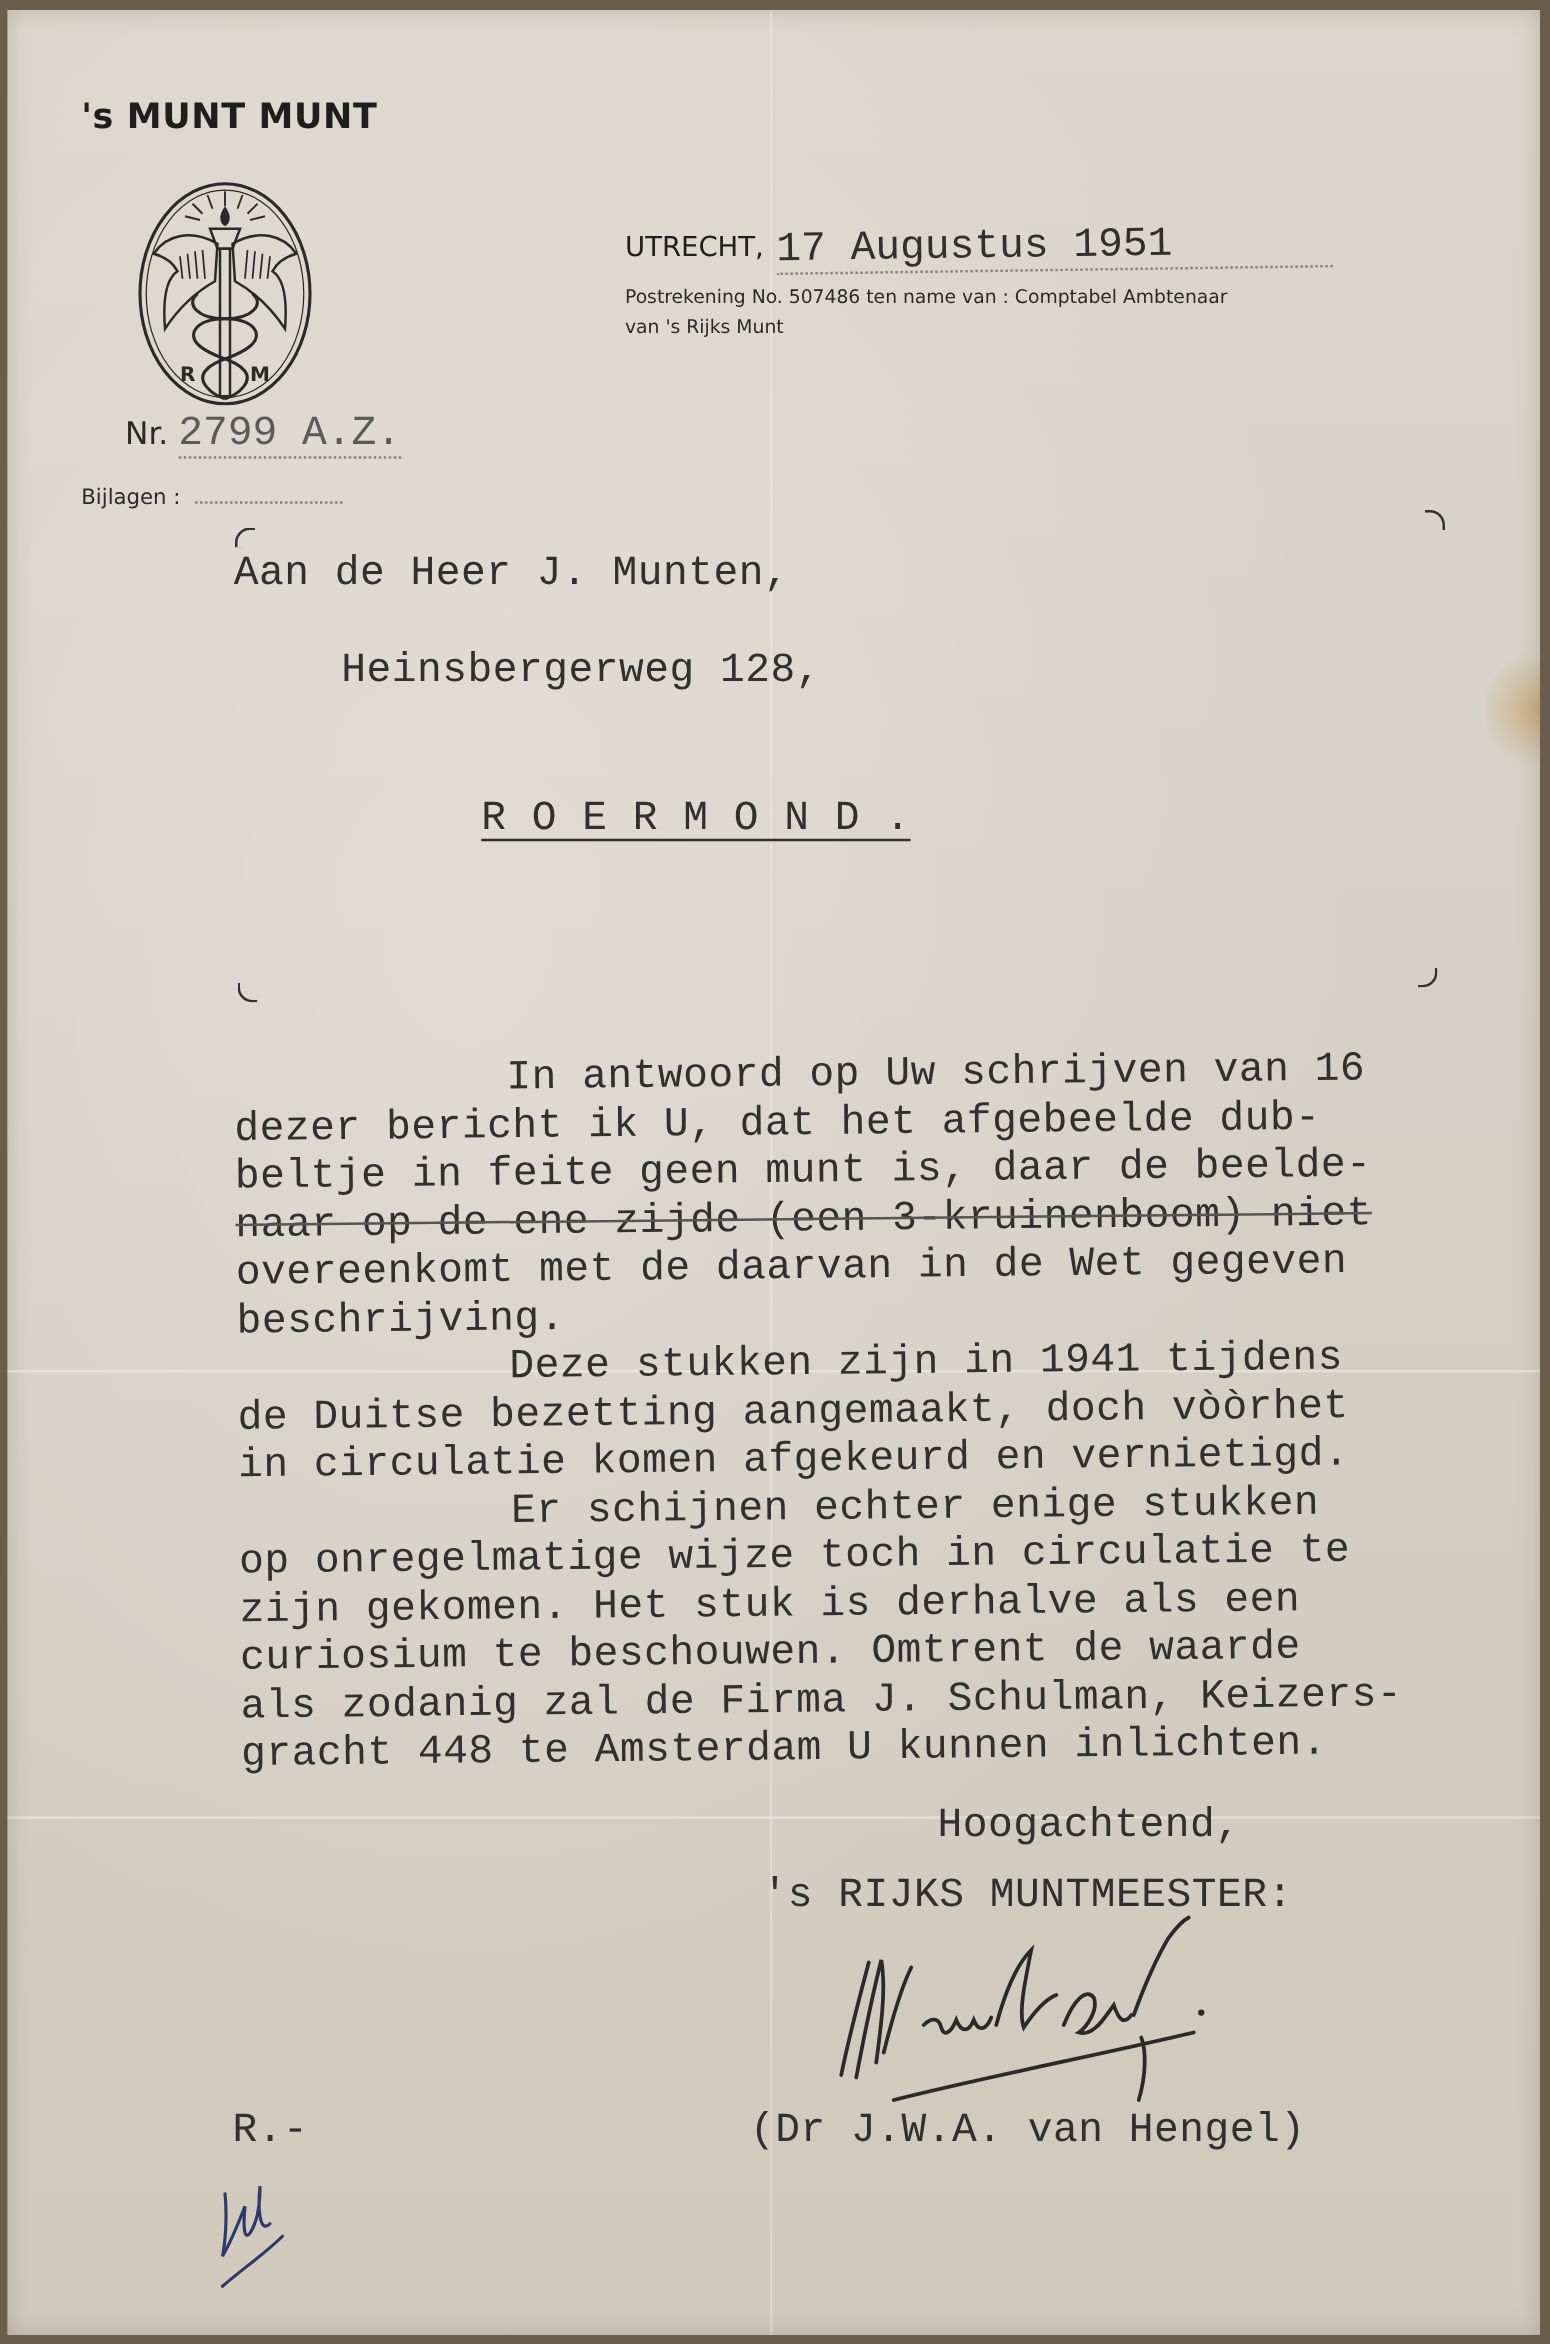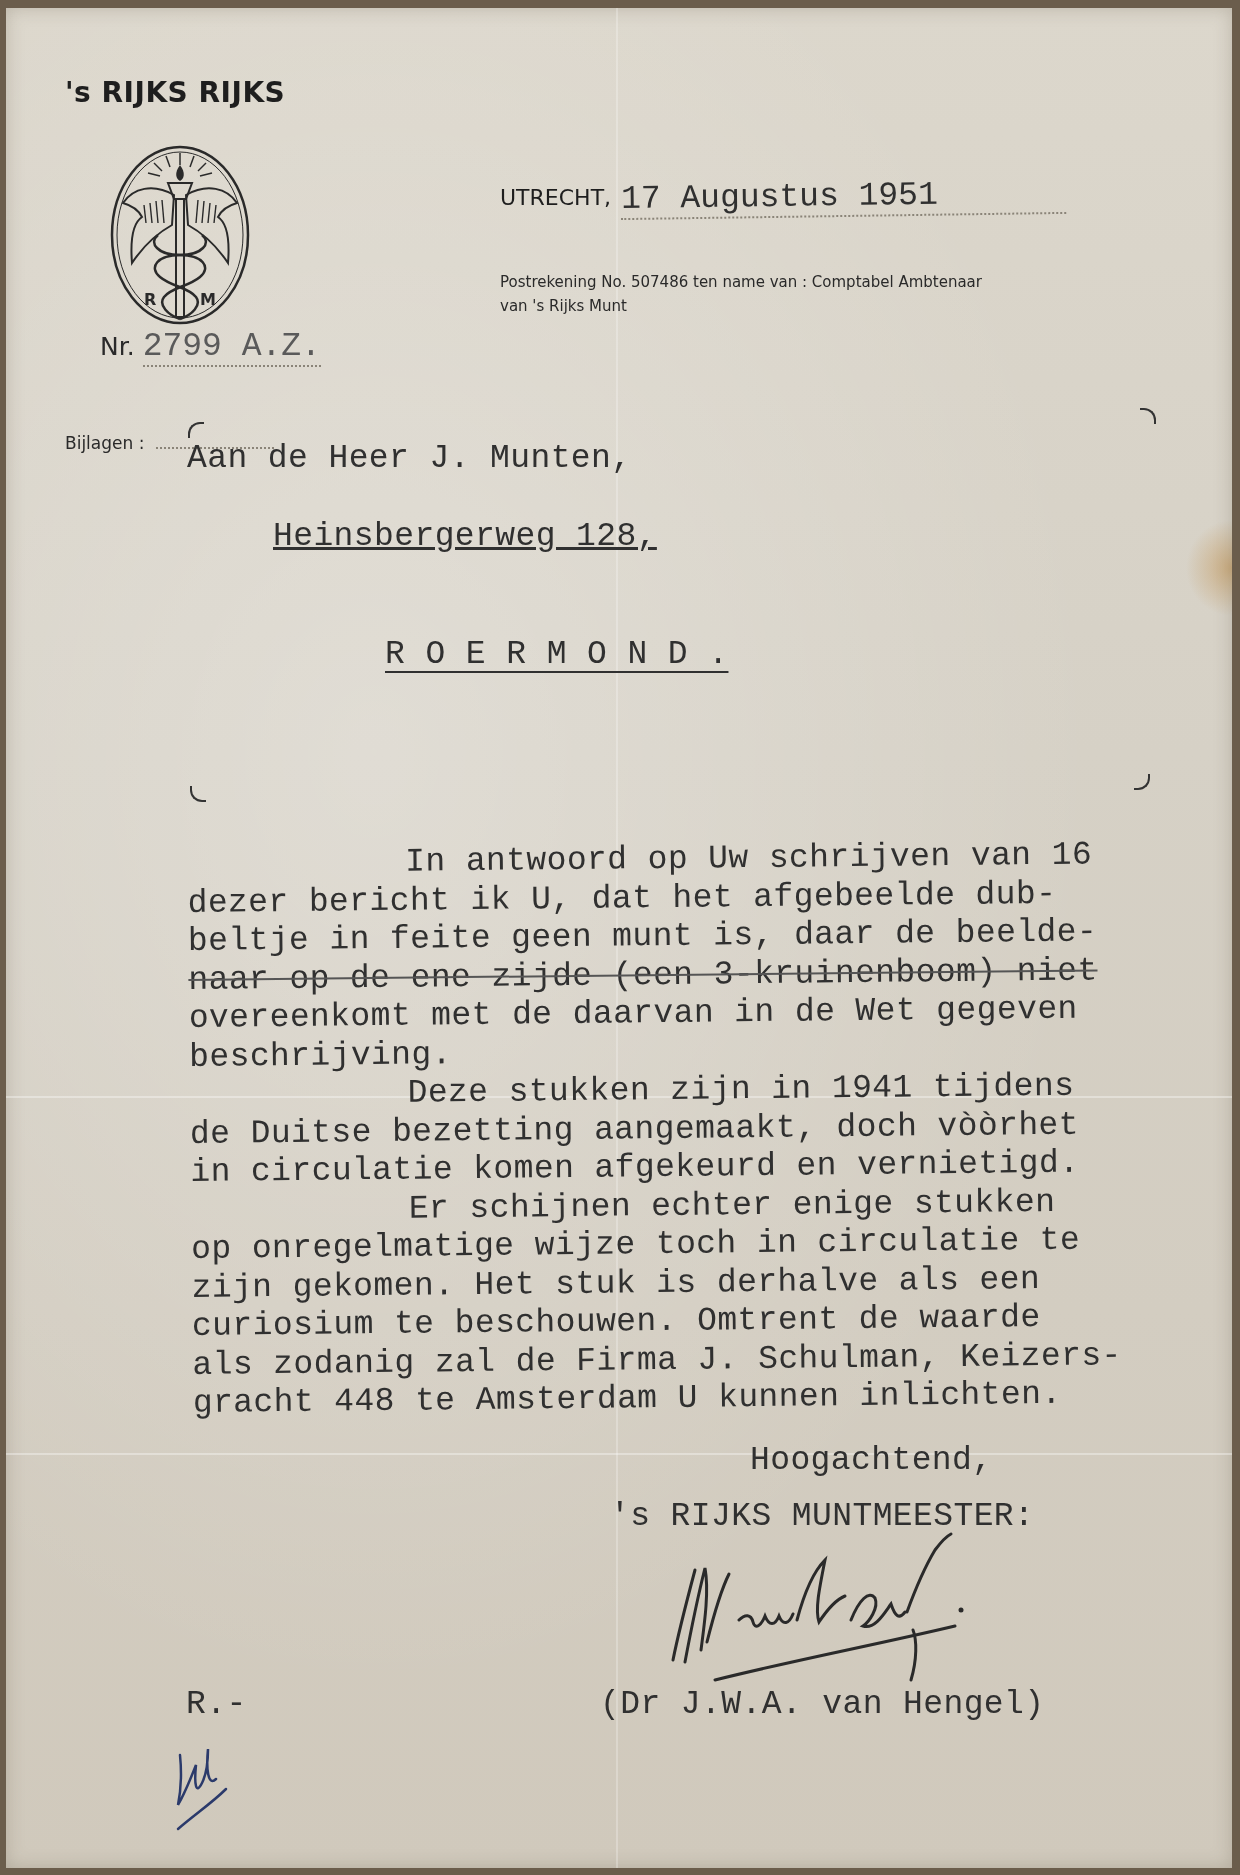--- a/index.html
+++ b/index.html
@@ -18,21 +18,21 @@
   }
   .fold-h { position:absolute; left:0; width:100%; height:2px; background:rgba(255,255,255,0.35); }
   .fold-v { position:absolute; top:0; height:100%; width:2px; background:rgba(255,255,255,0.25); }
 
   .abs { position: absolute; white-space: nowrap; }
 
   .brand {
     font-family: "DejaVu Sans", sans-serif; font-weight: bold;
     font-size: 28px; color: #1e1e1e; letter-spacing: 0.5px;
   }
-  .lh-sans { font-family: "DejaVu Sans", sans-serif; color: #2a2a2a; margin-top: 45px; }
+  .lh-sans { font-family: "DejaVu Sans", sans-serif; color: #2a2a2a; }
   .typed { font-family: "Liberation Mono", "DejaVu Sans Mono", monospace; color: #303030; }
   .typed-faint { color: #5a5a5a; }
 
   .dotline { border-bottom: 2px dotted #8a8478; display: inline-block; }
 
   .body-line { font-size: 33px; letter-spacing: 0.4px; }
   .strike { text-decoration: line-through; text-decoration-color: #555; text-decoration-thickness: 2px; }
 
   .emblem { position: absolute; left: 108px; top: 143px; width: 145px; height: 185px; }
   .sig { position: absolute; left: 655px; top: 1530px; width: 400px; height: 160px; }
@@ -42,21 +42,21 @@
 </style>
 </head>
 <body>
 
 <div class="paper">
   <div class="fold-h" style="top:1088px"></div>
   <div class="fold-h" style="top:1445px"></div>
   <div class="fold-v" style="left:610px"></div>
 </div>
 
-<div class="abs brand" style="left:65px; top:76px;">'s RIJKS RIJKS</div>
+<div class="abs brand" style="left:65px; top:76px;">'s MUNT MUNT</div>
 
 <svg class="emblem" viewBox="0 0 145 185">
   <ellipse cx="72" cy="92" rx="68" ry="88" fill="none" stroke="#2a2a2a" stroke-width="2.5"></ellipse>
   <ellipse cx="72" cy="92" rx="63" ry="83" fill="none" stroke="#2a2a2a" stroke-width="1"></ellipse>
 
   <g stroke="#2a2a2a" stroke-width="1.5">
     <line x1="72" y1="10" x2="72" y2="22"></line>
       <line x1="58" y1="13" x2="62" y2="24"></line>
     <line x1="86" y1="13" x2="82" y2="24"></line>
       <line x1="46" y1="20" x2="54" y2="28"></line>
@@ -108,21 +108,21 @@
   <div>Postrekening No. 507486 ten name van : Comptabel Ambtenaar</div>
   <div>van 's Rijks Munt</div>
 </div>
 
 <div class="mark" style="left:188px; top:422px; border-top-width:2px; border-left-width:2px; border-top-left-radius:12px;"></div>
 <div class="mark" style="left:1140px; top:408px; border-top-width:2px; border-right-width:2px; border-top-right-radius:12px;"></div>
 <div class="mark" style="left:190px; top:786px; border-bottom-width:2px; border-left-width:2px; border-bottom-left-radius:12px;"></div>
 <div class="mark" style="left:1134px; top:774px; border-bottom-width:2px; border-right-width:2px; border-bottom-right-radius:12px;"></div>
 
 <div class="abs typed body-line" style="left:187px; top:440px;">Aan de Heer J. Munten,</div>
-<div class="abs typed body-line" style="left:273px; top:518px;text-decoration:underline;">Heinsbergerweg 128,</div>
+<div class="abs typed body-line" style="left:273px; top:518px;">Heinsbergerweg 128,</div>
 <div class="abs typed body-line" style="left:385px; top:636px; text-decoration:underline; text-decoration-thickness:2px; text-underline-offset:8px;">R O E R M O N D .</div>
 
 <div class="abs typed" style="left:187px; top:846px; line-height:38.5px; transform:rotate(-0.6deg); transform-origin:left top;">
   <div class="body-line" style="padding-left:218px;">In antwoord op Uw schrijven van 16</div>
   <div class="body-line">dezer bericht ik U, dat het afgebeelde dub-</div>
   <div class="body-line">beltje in feite geen munt is, daar de beelde-</div>
   <div class="body-line strike">naar op de ene zijde (een 3-kruinenboom) niet</div>
   <div class="body-line">overeenkomt met de daarvan in de Wet gegeven</div>
   <div class="body-line">beschrijving.</div>
   <div class="body-line" style="padding-left:218px;">Deze stukken zijn in 1941 tijdens</div>

